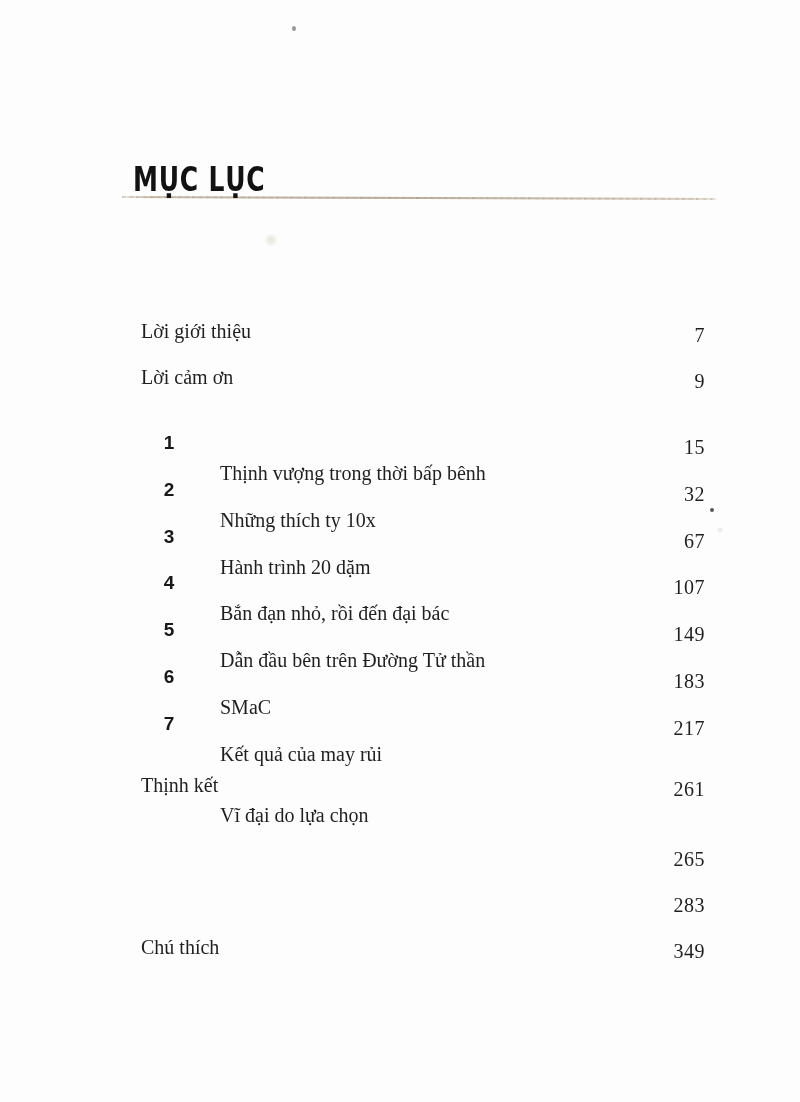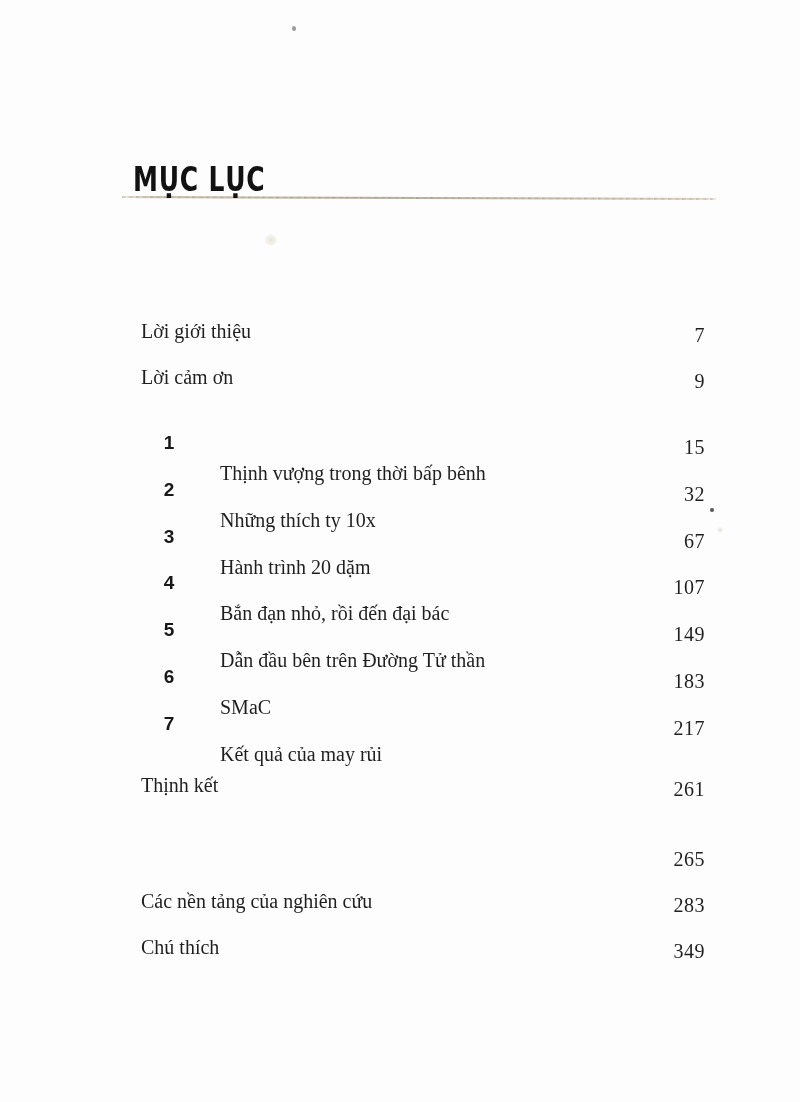--- a/index.html
+++ b/index.html
@@ -174,28 +174,28 @@
       <span class="pg">183</span>
     </div>
     <div class="row" style="top:708px">
       <span class="num">7</span>
       <span class="ctitle">Kết quả của may rủi</span>
       <span class="pg">217</span>
     </div>
 
     <div class="row" style="top:769px">
       <span class="label">Thịnh kết</span>
+      <span class="ctitle">Vĩ đại do lựa chọn</span>
       <span class="pg">261</span>
     </div>
 
     <div class="row" style="top:839px">
       <span class="pg">265</span>
     </div>
     <div class="row" style="top:885px">
-      <span class="label">Các nền tảng của nghiên cứu</span>
       <span class="pg">283</span>
     </div>
     <div class="row" style="top:931px">
       <span class="label">Chú thích</span>
       <span class="pg">349</span>
     </div>
 
   </div>
 
   <div class="speck speck-a"></div>

